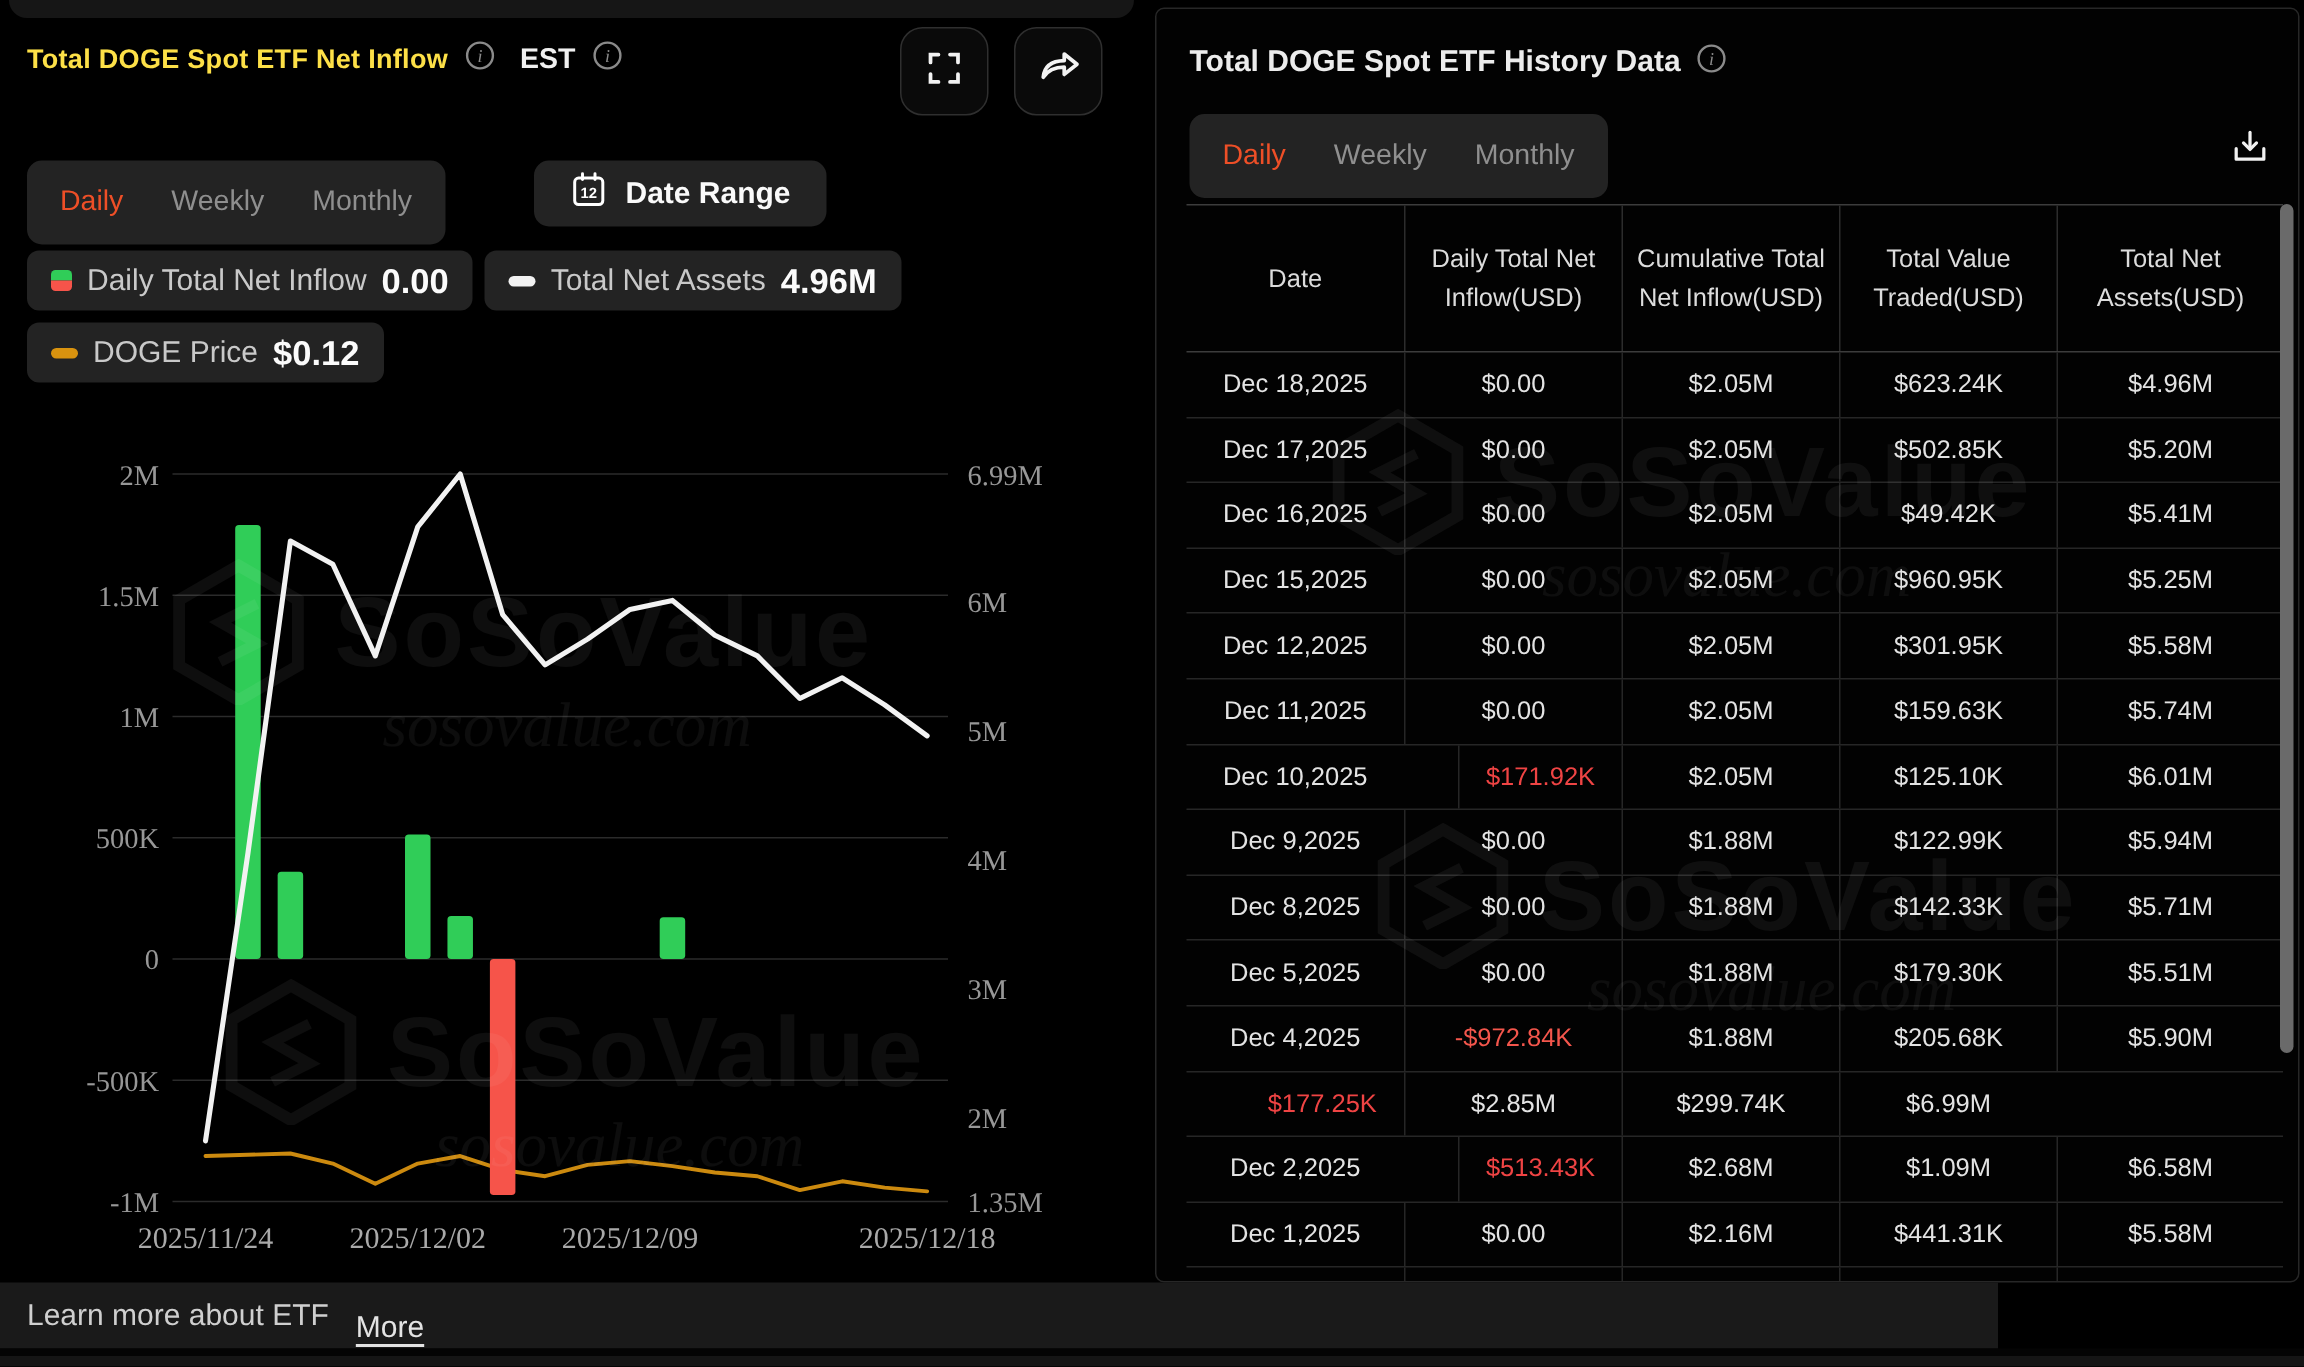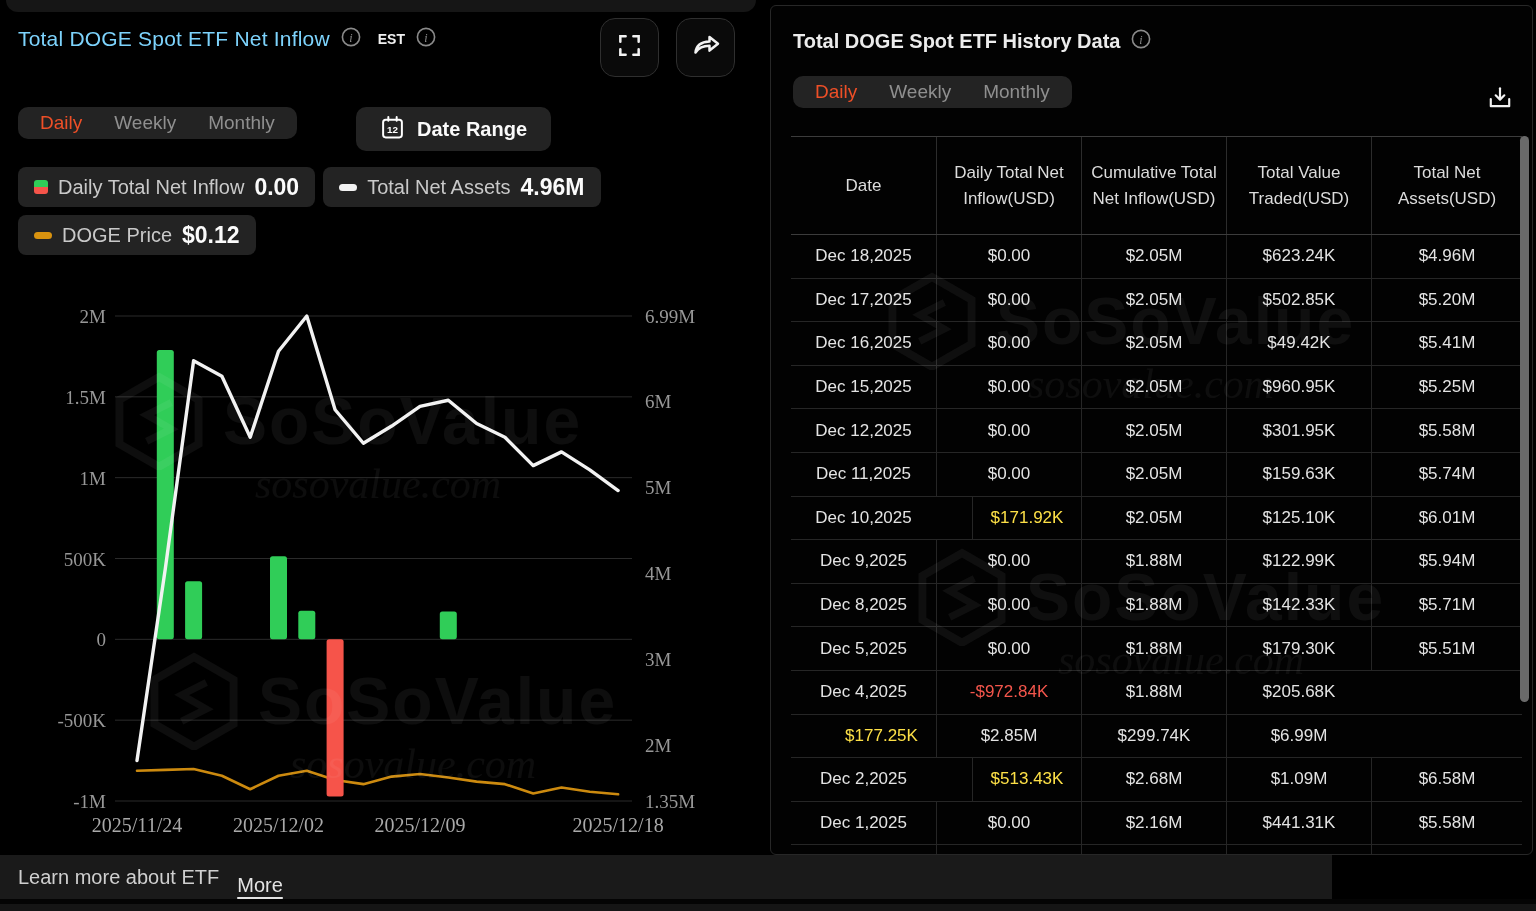--- a/index.html
+++ b/index.html
@@ -6,28 +6,28 @@
   body{
     width:1536px;height:911px;position:relative;overflow:hidden;
     background:#000;color:#e8e8e8;
     font-family:"Liberation Sans",sans-serif;
   }
   .abs{position:absolute;}
   
   .top-strip{left:6px;top:0;width:750px;height:12px;background:#161616;border-radius:0 0 12px 12px;}
   
   .lp-title-row{left:18px;top:26px;display:flex;align-items:center;gap:10px;}
-  .lp-title{font-size:21px;font-weight:normal;color:#7dd3fc;letter-spacing:.2px;}
-  .est{font-size:14px;font-weight:600;color:#f0f0f0;margin-left:6px;}
+  .lp-title{font-size:18px;font-weight:bold;color:#fde047;letter-spacing:.2px;}
+  .est{font-size:19px;font-weight:600;color:#f0f0f0;margin-left:6px;}
   .icon-btn{
     width:57px;height:57px;border:1px solid #2f2f2f;border-radius:15px;background:#0a0a0a;
     display:flex;align-items:center;justify-content:center;cursor:pointer;
   }
   .tabs{
-    display:inline-flex;align-items:center;gap:32px;height:32px;
+    display:inline-flex;align-items:center;gap:32px;height:56px;
     background:#232323;border-radius:10px;padding:0 22px;
   }
   .tab{font-size:19px;color:#8f8f8f;cursor:pointer;white-space:nowrap;}
   .tab.active{color:#ee4f27;}
   .date-range{
     left:356px;top:107px;height:44px;background:#232323;border-radius:10px;
     display:flex;align-items:center;gap:12px;padding:0 24px;cursor:pointer;
   }
   .date-range-label{font-size:20px;font-weight:bold;color:#fafafa;}
   .chip{
@@ -61,21 +61,21 @@
     display:flex;align-items:center;justify-content:center;text-align:center;
     font-size:17px;color:#dcdcdc;line-height:1.5;border-left:1px solid #2c2c2c;padding:0 6px;box-sizing:border-box;
   }
   .hcell:first-child{border-left:none;}
   .trow{height:42.6px;border-bottom:1px solid #262626;}
   .tcell{
     display:flex;align-items:center;justify-content:center;
     font-size:17px;color:#e3e3e3;border-left:1px solid #262626;box-sizing:border-box;white-space:nowrap;
   }
   .tcell:first-child{border-left:none;}
-  .tcell.up{color:#fde047;margin-left:36px;}
+  .tcell.up{color:#ef4444;margin-left:36px;}
   .tcell.down{color:#f4564c;}
   .scrollbar{position:absolute;right:3px;top:130px;width:9px;height:566px;background:#6a6a6a;border-radius:5px;cursor:pointer;}
   
   .wm{position:absolute;pointer-events:none;display:flex;flex-direction:column;}
   .wm-row{display:flex;align-items:center;gap:20px;justify-content:flex-end;}
   .wm-brand{font-size:66px;font-weight:800;color:rgba(255,255,255,0.055);letter-spacing:2px;white-space:nowrap;}
   .wm-domain{font-family:"Liberation Serif",serif;font-style:italic;font-size:42px;color:rgba(255,255,255,0.05);margin:-10px 0 0 140px;white-space:nowrap;}
   
   .footer{
     left:0;top:855px;width:1332px;height:44px;background:#1a1a1a;
@@ -328,20 +328,21 @@
           <div class="tcell">$0.00</div>
           <div class="tcell">$1.88M</div>
           <div class="tcell">$179.30K</div>
           <div class="tcell">$5.51M</div>
         </div>
         <div class="trow">
           <div class="tcell">Dec 4,2025</div>
           <div class="tcell down">-$972.84K</div>
           <div class="tcell">$1.88M</div>
           <div class="tcell">$205.68K</div>
+          <div class="tcell">$5.90M</div>
         </div>
         <div class="trow">
           <div class="tcell up">$177.25K</div>
           <div class="tcell">$2.85M</div>
           <div class="tcell">$299.74K</div>
           <div class="tcell">$6.99M</div>
         </div>
         <div class="trow">
           <div class="tcell">Dec 2,2025</div>
           <div class="tcell up">$513.43K</div>

